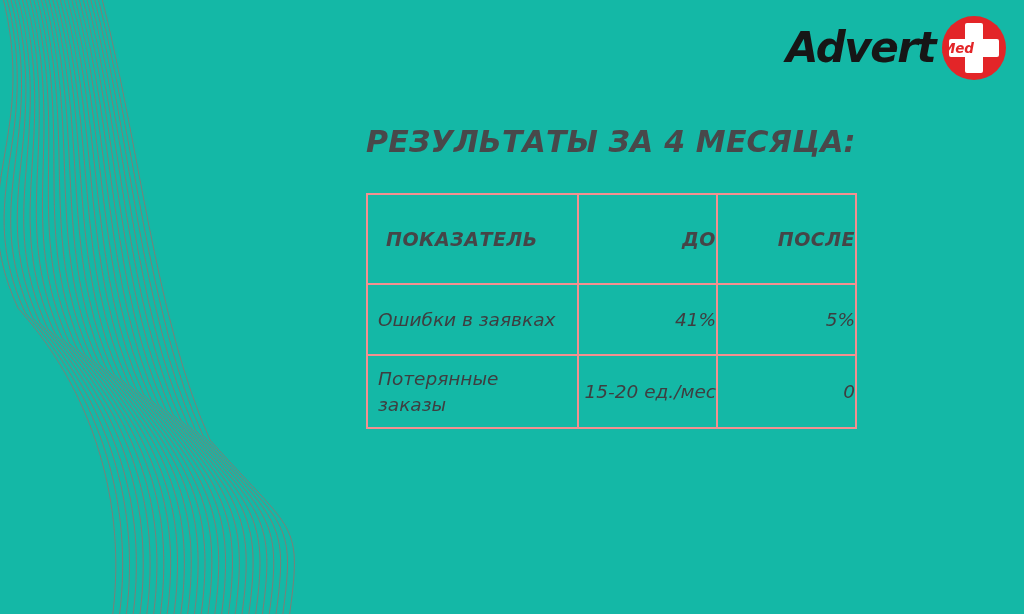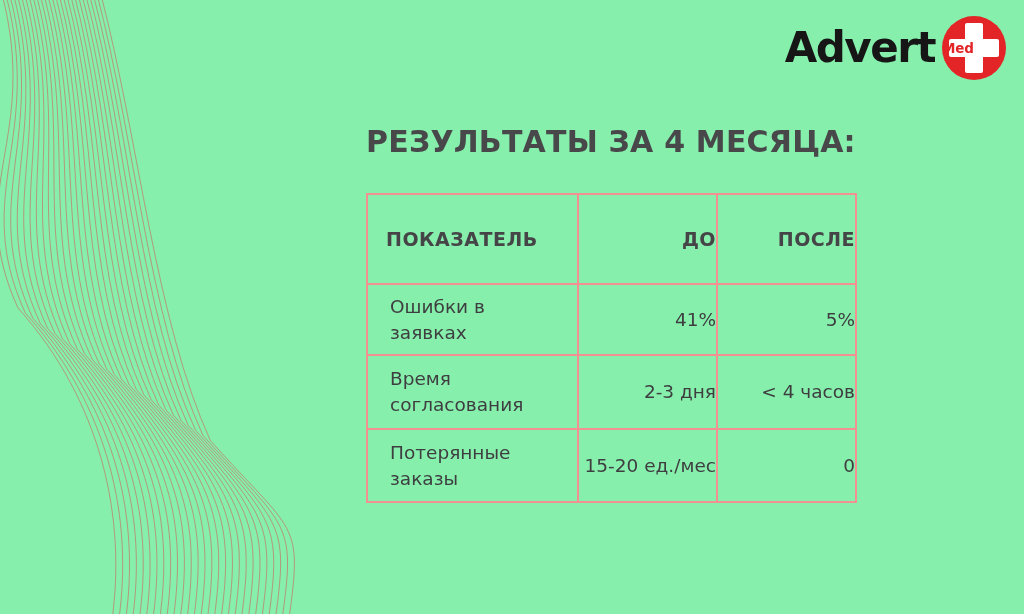--- a/index.html
+++ b/index.html
@@ -10,21 +10,21 @@
     --text-body: #3e3e40;
   }
   * { box-sizing: border-box; margin: 0; padding: 0; }
   html, body { width: 1024px; height: 614px; }
   body {
     font-family: "DejaVu Sans", "Liberation Sans", sans-serif;
     background: #ffffff;
     overflow: hidden;
     position: relative;
   }
-  .slide { position: absolute; inset: 0; background: #86efac; }
+  .slide { position: absolute; inset: 0; background: #14b8a6; font-style: italic; }
 
   
   #waves {
     position: absolute;
     left: 0; top: 0;
     width: 330px; height: 614px;
   }
   #waves path {
     fill: none;
     stroke: var(--wave-red);
@@ -105,21 +105,21 @@
     letter-spacing: 0.5px;
     text-align: right;
   }
   .results-table th.col-label { text-align: left; padding-left: 18px; }
   .results-table td {
     font-size: 18.5px;
     color: var(--text-body);
     text-align: right;
     line-height: 1.4;
   }
-  .results-table td.cell-label { text-align: left; padding-left: 22px; padding-right: 10px; }
+  .results-table td.cell-label { text-align: left; padding-left: 10px; padding-right: 10px; }
   .results-table tr.r0 td { height: 71px; }
   .results-table tr.r1 td { height: 74px; }
   .results-table tr.r2 td { height: 73px; }
   .results-table tr.r3 td { height: 68px; }
 </style>
 </head>
 <body>
 
 <div class="slide">
 
@@ -176,25 +176,20 @@
             <th>ДО</th>
             <th>ПОСЛЕ</th>
           </tr>
       </thead>
       <tbody id="body-rows">
           <tr class="r0">
             <td class="cell-label">Ошибки в заявках</td>
             <td>41%</td>
             <td>5%</td>
           </tr>
-          <tr class="r1">
-            <td class="cell-label">Время<br>согласования</td>
-            <td>2-3 дня</td>
-            <td>&lt; 4 часов</td>
-          </tr>
           <tr class="r2">
             <td class="cell-label">Потерянные<br>заказы</td>
             <td>15-20 ед./мес</td>
             <td>0</td>
           </tr>
         </tbody>
     </table>
   </div>
 
 </div>

